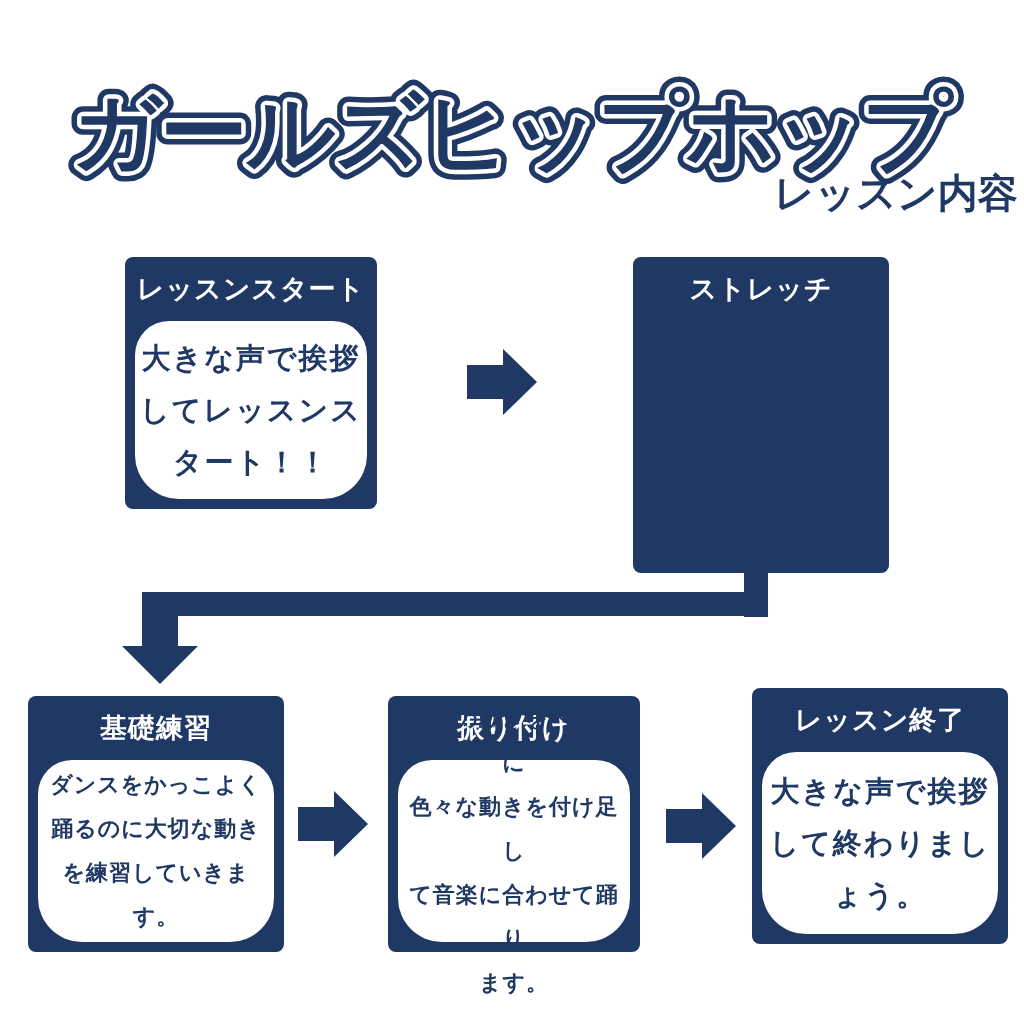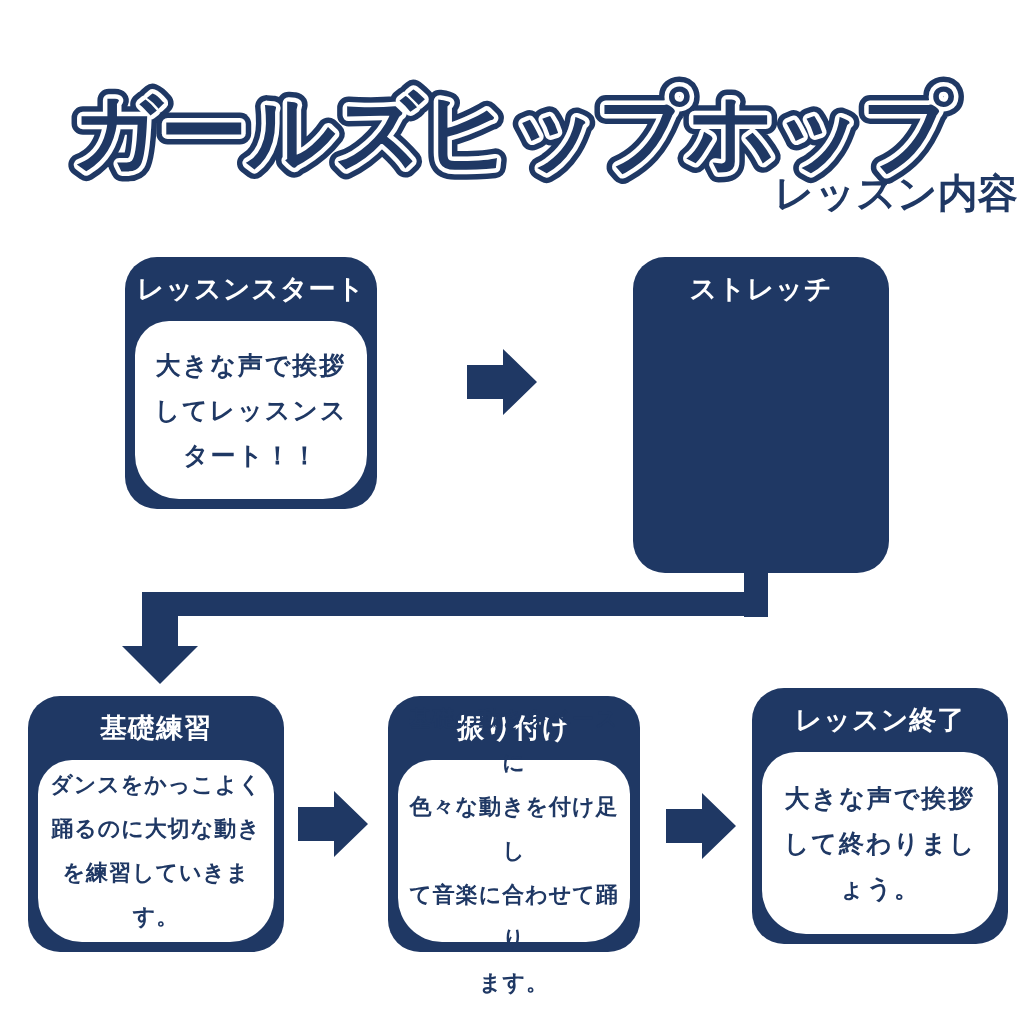--- a/index.html
+++ b/index.html
@@ -29,37 +29,37 @@
   .t-inner{fill:#1f3864;stroke:#ffffff;stroke-width:9px;stroke-linejoin:round;paint-order:stroke fill;}
   .subtitle{
     position:absolute;left:774px;top:166px;
     font-size:40px;font-weight:900;letter-spacing:0px;
     color:#1f3864;
   }
 
   
   .box{
     position:absolute;
-    background:#1f3864;border-radius:32px;
+    background:#1f3864;border-radius:8px;
   }
   .box-header{
     position:absolute;left:0;right:0;top:0;height:64px;
     display:flex;align-items:center;justify-content:center;
     color:#ffffff;font-weight:900;font-size:27px;letter-spacing:1px;
     white-space:nowrap;
   }
   .box-panel{
     position:absolute;left:10px;right:10px;top:64px;bottom:10px;
     background:#ffffff;border-radius:34px 34px 44px 44px;
     display:flex;align-items:center;justify-content:center;
   }
   .box-body{
     color:#1f3864;font-weight:900;text-align:center;
     white-space:pre-line;
-    font-size:25px;line-height:1.8;letter-spacing:2px;
+    font-size:29px;line-height:1.8;letter-spacing:2px;
   }
   .box-body.small{font-size:22px;line-height:2.0;letter-spacing:1px;}
 
   #box-1{left:125px;top:257px;width:252px;height:252px;}
   #box-2{left:633px;top:257px;width:256px;height:316px;}
   #box-3{left:28px; top:696px;width:256px;height:256px;}
   #box-4{left:388px;top:696px;width:252px;height:256px;}
   #box-5{left:752px;top:688px;width:256px;height:256px;}
 
   

